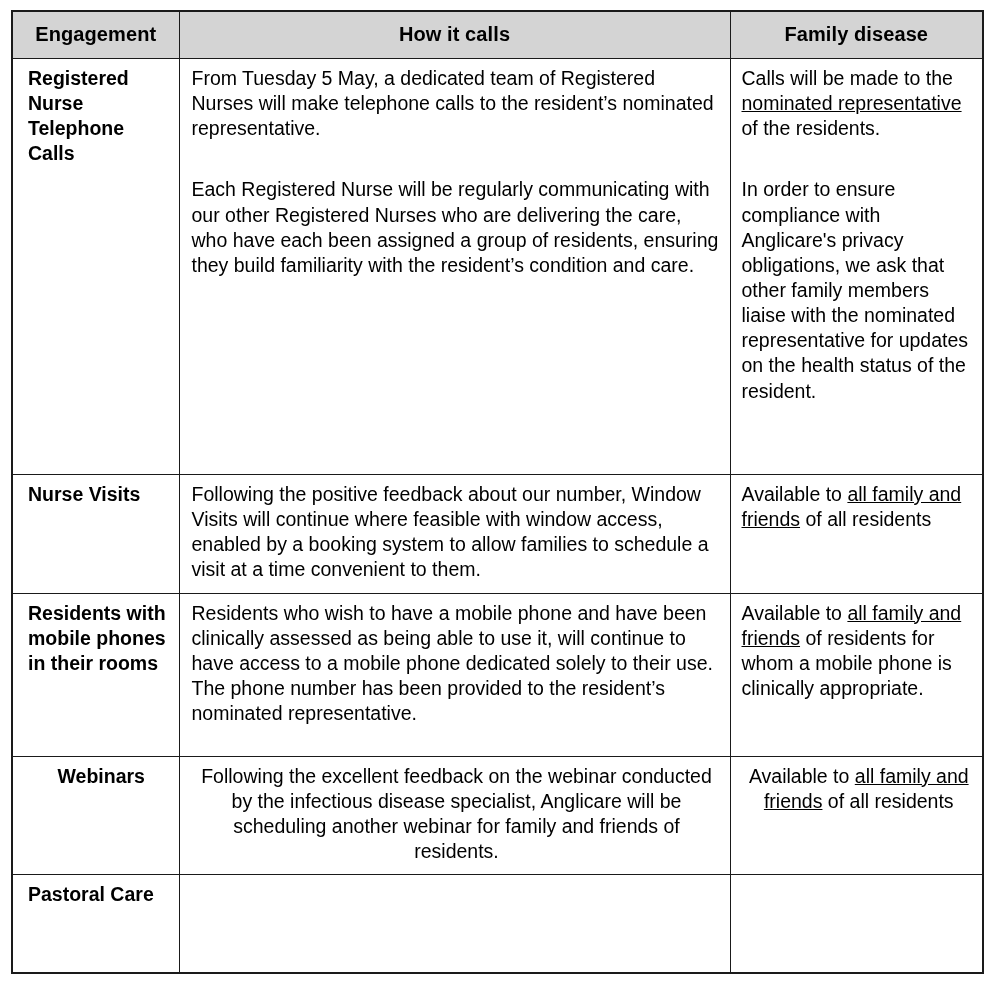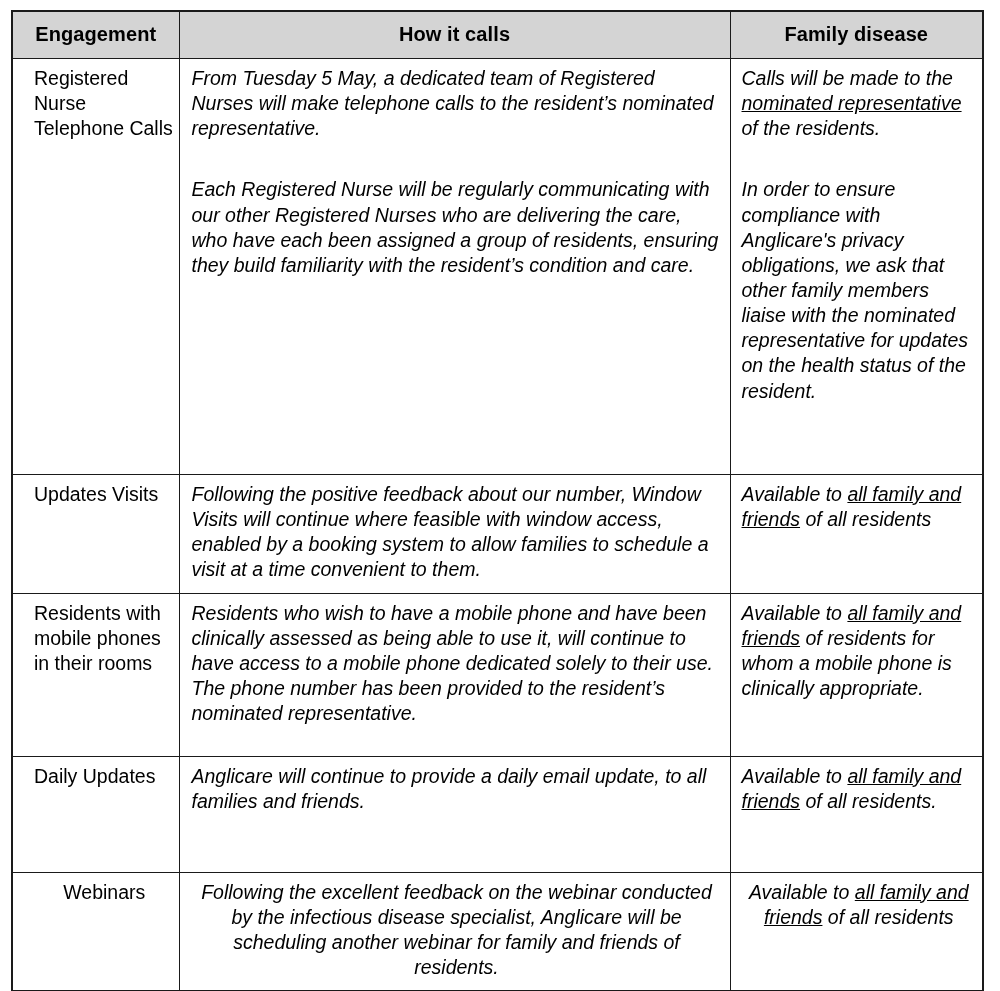--- a/index.html
+++ b/index.html
@@ -42,28 +42,28 @@
   }
   tbody td {
     border: 1px solid #1a1a1a;
     vertical-align: top;
     font-size: 19.5px;
     line-height: 1.29;
     padding: 7px 9px 10px 9px;
     background: #ffffff;
   }
   td.cell-engagement {
-    font-weight: normal;
-    padding-left: 21px;
+    font-weight: bold;
+    padding-left: 15px;
     padding-right: 4px;
   }
   td.cell-how { padding-left: 12px; padding-right: 8px; }
   td.cell-family { padding-left: 11px; padding-right: 6px; }
 
-  .para { margin: 0; font-style: italic; }
+  .para { margin: 0; }
   .para + .para { margin-top: 36px; }
   .u { text-decoration: underline; }
 
   tr.row-nurse td { height: 398px; }
   tr.row-window td { height: 100px; }
   tr.row-mobile td { height: 145px; }
   tr.row-daily td { height: 98px; }
   tr.row-webinars td { height: 96px; text-align: center; }
   tr.row-pastoral td { height: 80px; }
 </style>
@@ -92,48 +92,39 @@
           <p class="para">From Tuesday 5 May, a dedicated team of Registered Nurses will make telephone calls to the resident’s nominated representative.</p>
           <p class="para">Each Registered Nurse will be regularly communicating with our other Registered Nurses who are delivering the care, who have each been assigned a group of residents, ensuring they build familiarity with the resident’s condition and care.</p>
         </td>
         <td class="cell-family">
           <p class="para"><span>Calls will be made to the </span><span class="u">nominated representative</span><span> of the residents.</span></p>
           <p class="para">In order to ensure compliance with Anglicare's privacy obligations, we ask that other family members liaise with the nominated representative for updates on the health status of the resident.</p>
         </td>
       </tr>
 
       <tr class="row-window">
-        <td class="cell-engagement">Updates Visits</td>
+        <td class="cell-engagement">Nurse Visits</td>
         <td class="cell-how">
           <p class="para">Following the positive feedback about our number, Window Visits will continue where feasible with window access, enabled by a booking system to allow families to schedule a visit at a time convenient to them.</p>
         </td>
         <td class="cell-family">
           <p class="para"><span>Available to </span><span class="u">all family and friends</span><span> of all residents</span></p>
         </td>
       </tr>
 
       <tr class="row-mobile">
         <td class="cell-engagement">Residents with mobile phones in their rooms</td>
         <td class="cell-how">
           <p class="para">Residents who wish to have a mobile phone and have been clinically assessed as being able to use it, will continue to have access to a mobile phone dedicated solely to their use. The phone number has been provided to the resident’s nominated representative.</p>
         </td>
         <td class="cell-family">
           <p class="para"><span>Available to </span><span class="u">all family and friends</span><span> of residents for whom a mobile phone is clinically appropriate.</span></p>
         </td>
       </tr>
 
-      <tr class="row-daily">
-        <td class="cell-engagement">Daily Updates</td>
-        <td class="cell-how">
-          <p class="para">Anglicare will continue to provide a daily email update, to all families and friends.</p>
-        </td>
-        <td class="cell-family">
-          <p class="para"><span>Available to </span><span class="u">all family and friends</span><span> of all residents.</span></p>
-        </td>
-      </tr>
 
       <tr class="row-webinars">
         <td class="cell-engagement">Webinars</td>
         <td class="cell-how">
           <p class="para">Following the excellent feedback on the webinar conducted by the infectious disease specialist, Anglicare will be scheduling another webinar for family and friends of residents.</p>
         </td>
         <td class="cell-family">
           <p class="para"><span>Available to </span><span class="u">all family and friends</span><span> of all residents</span></p>
         </td>
       </tr>

